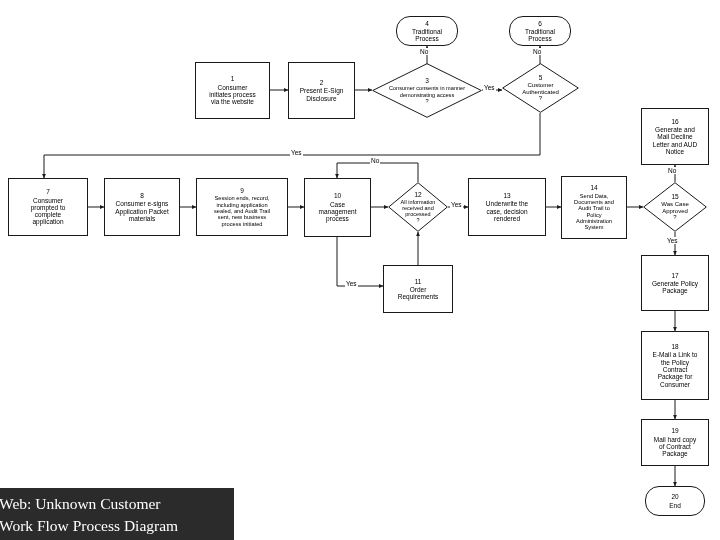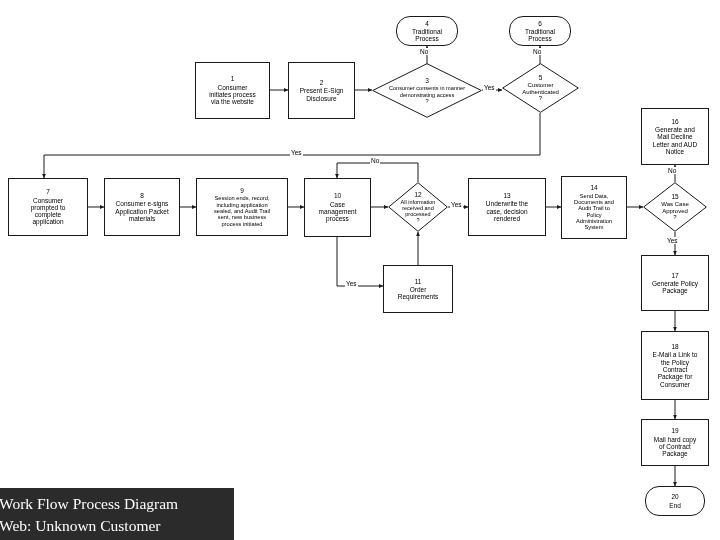--- a/index.html
+++ b/index.html
@@ -291,17 +291,17 @@
   <div class="edge-label" style="left:483px; top:84px;">Yes</div>
   <div class="edge-label" style="left:532px; top:48px;">No</div>
   <div class="edge-label" style="left:290px; top:149px;">Yes</div>
   <div class="edge-label" style="left:370px; top:157px;">No</div>
   <div class="edge-label" style="left:450px; top:201px;">Yes</div>
   <div class="edge-label" style="left:345px; top:280px;">Yes</div>
   <div class="edge-label" style="left:667px; top:167px;">No</div>
   <div class="edge-label" style="left:666px; top:237px;">Yes</div>
 
   <div id="caption">
+    <div>Web: Unknown Customer</div>
     <div>Work Flow Process Diagram</div>
-    <div>Web: Unknown Customer</div>
   </div>
 
 </div>
 
 </body></html>

